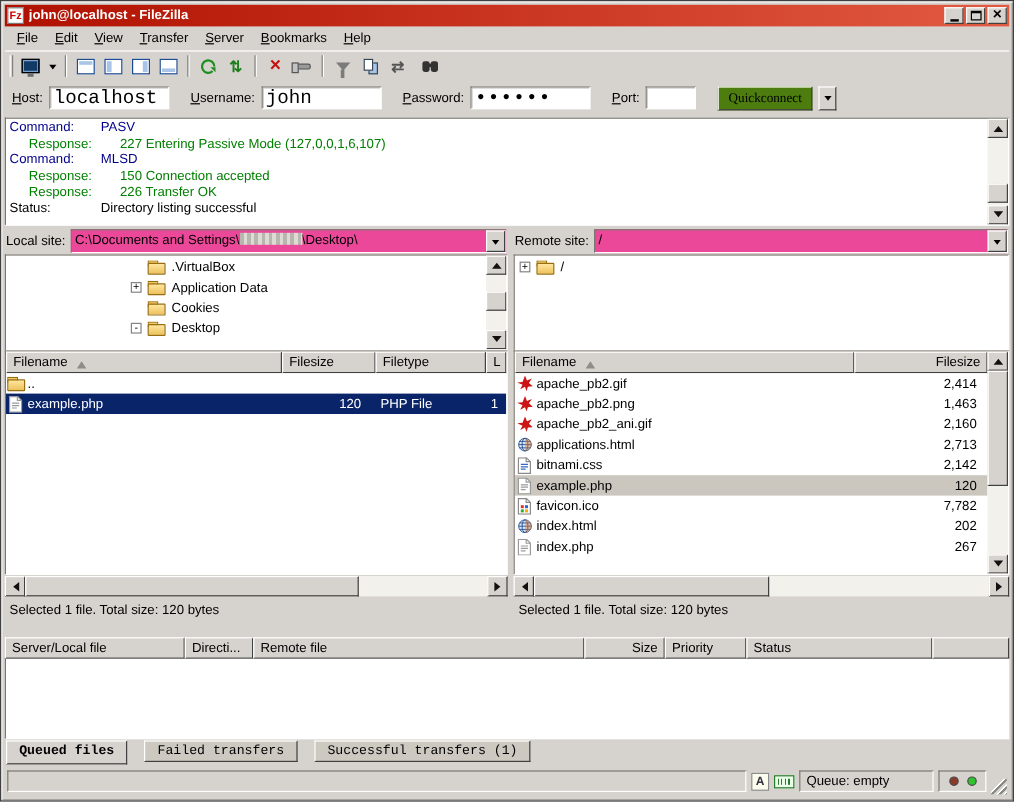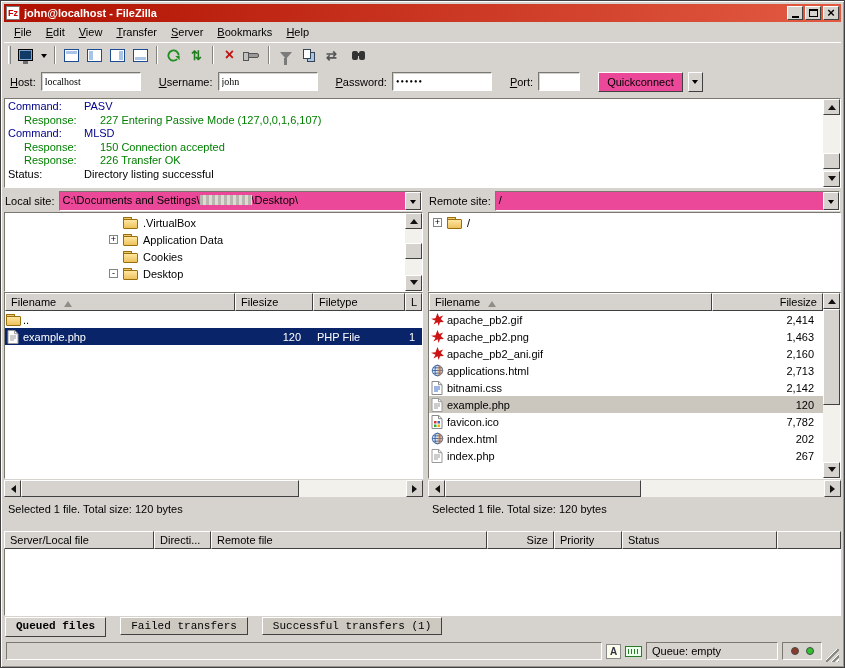--- a/index.html
+++ b/index.html
@@ -59,24 +59,24 @@
   .ic-cmp { width:8px; height:10px; background:#fff; border:1px solid #345;
             box-shadow: 4px 3px 0 -1px #a9c4e6, 4px 3px 0 0 #345; margin-right:4px; margin-bottom:3px; }
   .ic-find { width:6px; height:9px; background:#333; border-radius:2px; box-shadow:7px 0 0 #333; position:relative; }
   .ic-find::before { content:""; position:absolute; left:5px; top:2px; width:3px; height:3px; background:#333; }
 
   
   .quickbar { flex:0 0 29px; display:flex; align-items:center; gap:5px; padding:0 6px; }
   .qgap { width:8px; }
   .fld { height:19px; border:1px solid; border-color:#7b7870 #fff #fff #7b7870;
          box-shadow: inset 1px 1px 0 rgba(0,0,0,.18); background:#fff;
-         font-family:Liberation Serif, serif; font-size:10px; padding:1px 3px; }
+         font-family:Liberation Mono, monospace; font-size:16px; padding:1px 3px; }
   .qc-host,.qc-user { width:100px; } .qc-pass { width:100px; letter-spacing:1px; } .qc-port { width:42px; }
-  .qbtn { height:20px; padding:1px 8px 0; background:#ec4899; border:1px solid;
-          border-color:#fff #404040 #404040 #fff; display:flex; align-items:center; }
+  .qbtn { height:20px; padding:1px 8px 0; background:#4d7c0f; border:1px solid;
+          border-color:#fff #404040 #404040 #fff; display:flex; align-items:center;font-family:Liberation Serif, serif; }
   .qbtn-dd { width:15px; height:20px; background:#d6d3ce; border:1px solid;
              border-color:#fff #404040 #404040 #fff; display:flex; align-items:center; justify-content:center; }
 
   
   .logwrap { flex:0 0 90px; margin-top:2px; background:#fff; border:1px solid;
              border-color:#7b7870 #fff #fff #7b7870; display:flex; overflow:hidden; }
   .loglines { flex:1; padding:1px 3px; overflow:hidden; }
   .lline { height:13.5px; display:flex; white-space:nowrap; }
   .llabel { flex:0 0 76px; }
   .t-command { color:#00008b; } .t-response { color:#007f00;padding-left:16px; } .t-status { color:#000; }
@@ -157,21 +157,21 @@
   .tabs { flex:0 0 21px; display:flex; align-items:flex-start; gap:14px; padding:1px 0 0 1px;font-family:Liberation Mono, monospace; }
   .tab { height:18px; padding:2px 10px 0; background:#cdc9c1; border:1px solid;
          border-color:#fff #404040 #404040 #fff; }
   .tab.active { height:20px; background:#d6d3ce; font-weight:bold; }
 
   
   .statusbar { flex:0 0 24px; display:flex; align-items:center; gap:4px; margin-top:2px; padding:1px 2px; }
   .panel { border:1px solid; border-color:#7b7870 #fff #fff #7b7870; height:18px;
            display:flex; align-items:center; padding:0 5px; }
   .grow { flex:1; }
-  .qpanel { width:132px; }
+  .qpanel { width:112px; }
   .ic-ascii { width:15px; height:15px; border:1px solid #8a8a8a; background:#fdfdee;
               display:flex; align-items:center; justify-content:center; }
   .ic-ascii::before { content:"A"; font-size:10px; font-weight:bold; color:#334; }
   .ic-kbd { width:17px; height:11px; border:1px solid #2c7a2c; background:#eaffea; position:relative; }
   .ic-kbd::before { content:""; position:absolute; inset:2px;
                     background:repeating-linear-gradient(90deg,#2c7a2c 0 1px,transparent 1px 3px); }
   .ledbox { width:40px; gap:7px; justify-content:center; }
   .led { width:8px; height:8px; border-radius:50%; border:1px solid #4a4a4a; }
   .led-a { background:#8a3a2a; } .led-b { background:#2ec22e; }
   .rgrip { width:13px; height:13px; align-self:flex-end;

